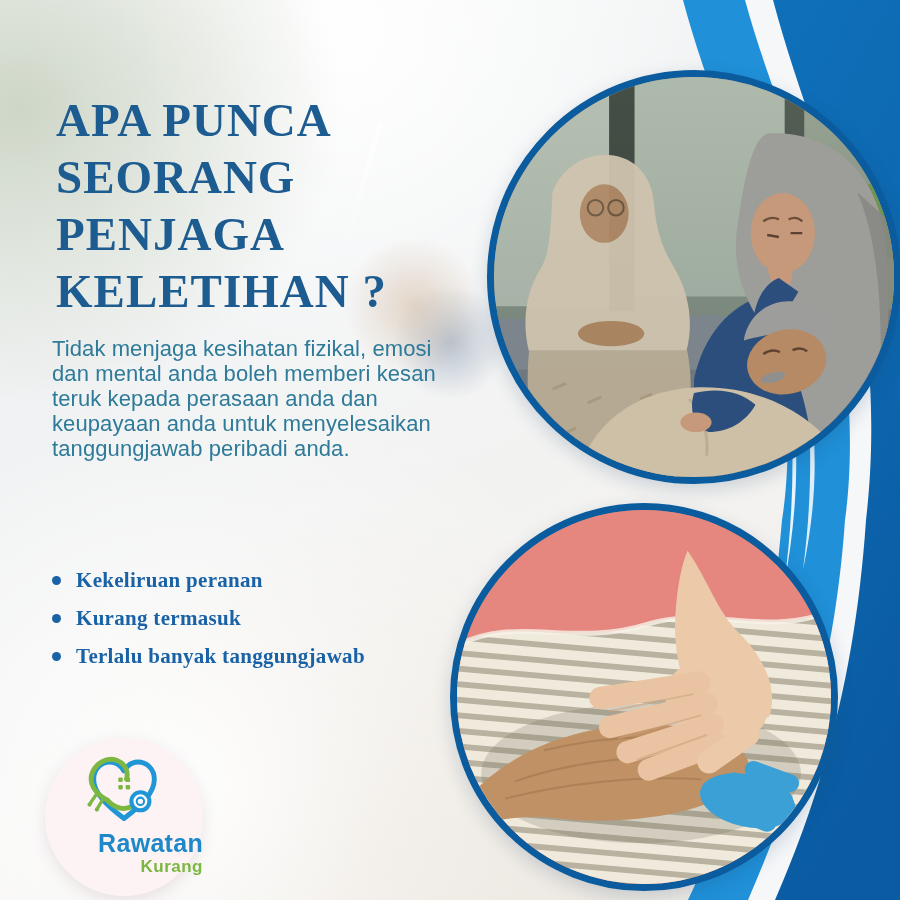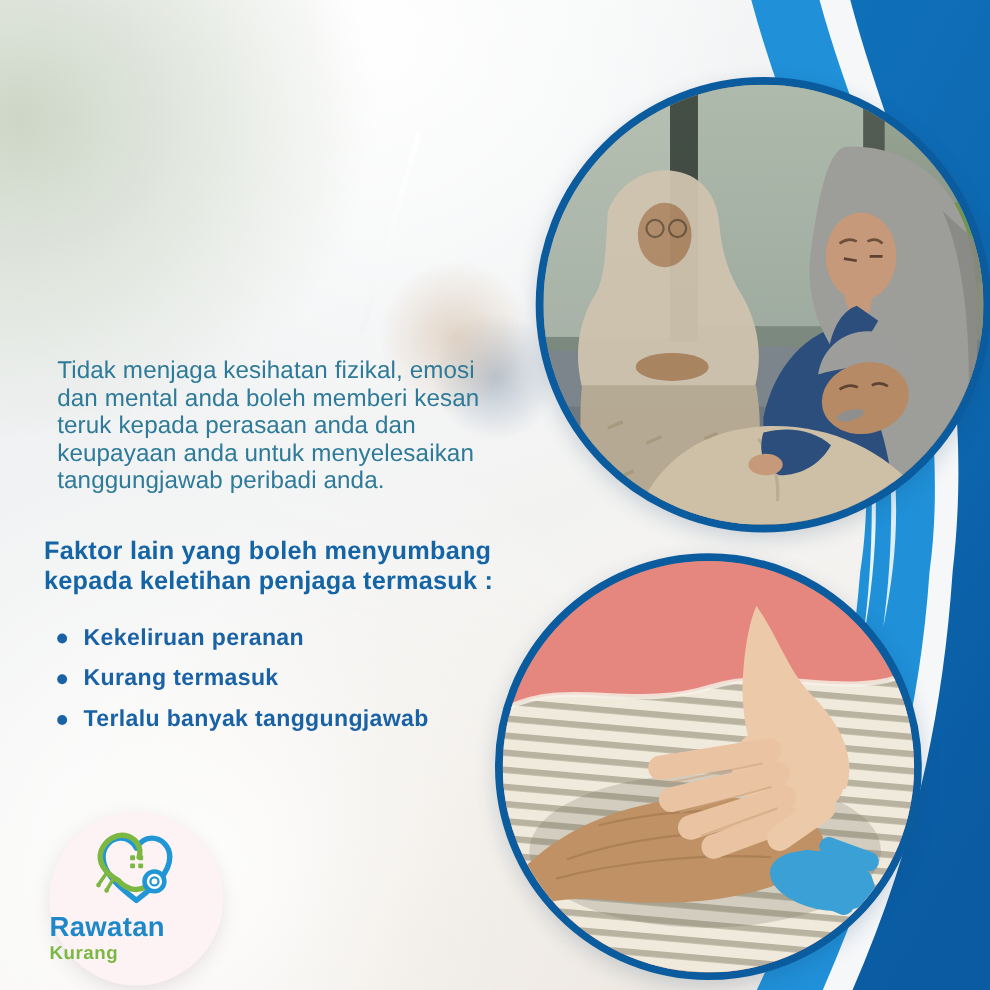--- a/index.html
+++ b/index.html
@@ -29,33 +29,33 @@
     overflow:hidden;box-sizing:border-box;background:#888;
     box-shadow:0 6px 18px rgba(20,60,100,.18);}
   .circle svg{display:block;width:100%;height:100%;}
   .circle.top{left:487px;top:70px;width:414px;height:414px;}
   .circle.bottom{left:450px;top:503px;width:388px;height:388px;}
   
   .title{position:absolute;left:56px;top:92px;margin:0;
     font-family:"Liberation Serif",serif;font-weight:700;
     font-size:47px;line-height:57px;letter-spacing:1px;color:#1d5c91;}
   .title span{display:block;}
-  .intro{position:absolute;left:52px;top:324px;width:416px;margin:0;
+  .intro{position:absolute;left:52px;top:336px;width:416px;margin:0;
     font-size:22px;line-height:25px;color:#2e7a99;letter-spacing:.1px;}
   .factors{position:absolute;left:40px;top:487px;width:432px;margin:0;
     font-size:23px;line-height:27px;font-weight:bold;color:#1565a6;letter-spacing:.2px;}
   .bullets{position:absolute;left:52px;top:568px;margin:0;padding:0;list-style:none;}
   .bullets li{display:flex;align-items:center;margin-bottom:13px;
-    font-family:Liberation Sans, sans-serif;font-weight:bold;
+    font-family:Liberation Serif, serif;font-weight:bold;
     font-size:21px;color:#1a62a6;letter-spacing:.3px;}
   .dot{width:9px;height:9px;border-radius:50%;background:#1a62a6;
     margin-right:15px;flex:0 0 auto;}
   
   .logo-badge{position:absolute;left:45px;top:738px;width:158px;height:158px;
-    border-radius:50%;background:#fdf3f5;text-align:left;
+    border-radius:50%;background:#fdf3f5;text-align:right;
     box-shadow:0 5px 16px rgba(120,90,100,.15);}
   .logo-badge svg{display:block;margin:10px auto 0;}
   .logo-t1{font-size:25px;font-weight:bold;color:#1e88c8;letter-spacing:.3px;line-height:26px;}
   .logo-t2{font-size:17px;font-weight:bold;color:#7cb742;letter-spacing:.5px;line-height:22px;}
 </style>
 </head>
 <body>
 
 <div class="poster">
 
@@ -167,24 +167,29 @@
         <g stroke="#caa07c" stroke-width="2" opacity="0.55">
           <line x1="244" y1="190" x2="156" y2="208"></line>
           <line x1="252" y1="212" x2="166" y2="236"></line>
           <line x1="258" y1="232" x2="186" y2="258"></line>
         </g>
         <line x1="300" y1="232" x2="260" y2="260" stroke="#eccaa9" stroke-width="24" stroke-linecap="round"></line>
       </g>
     </svg>
   </div>
 
+  <h1 class="title">
+    <span>APA PUNCA</span>
+    <span>SEORANG</span>
+    <span>PENJAGA</span>
+    <span>KELETIHAN ?</span>
+  </h1>
 
   <p class="intro">Tidak menjaga kesihatan fizikal, emosi dan mental anda boleh memberi kesan teruk kepada perasaan anda dan keupayaan anda untuk menyelesaikan tanggungjawab peribadi anda.</p>
 
-  <h2 class="factors">Faktor lain yang boleh menyumbang kepada keletihan penjaga termasuk :</h2>
 
   <ul class="bullets">
     <li>
       <span class="dot"></span>
       <span>Kekeliruan peranan</span>
     </li>
     <li>
       <span class="dot"></span>
       <span>Kurang termasuk</span>
     </li>

